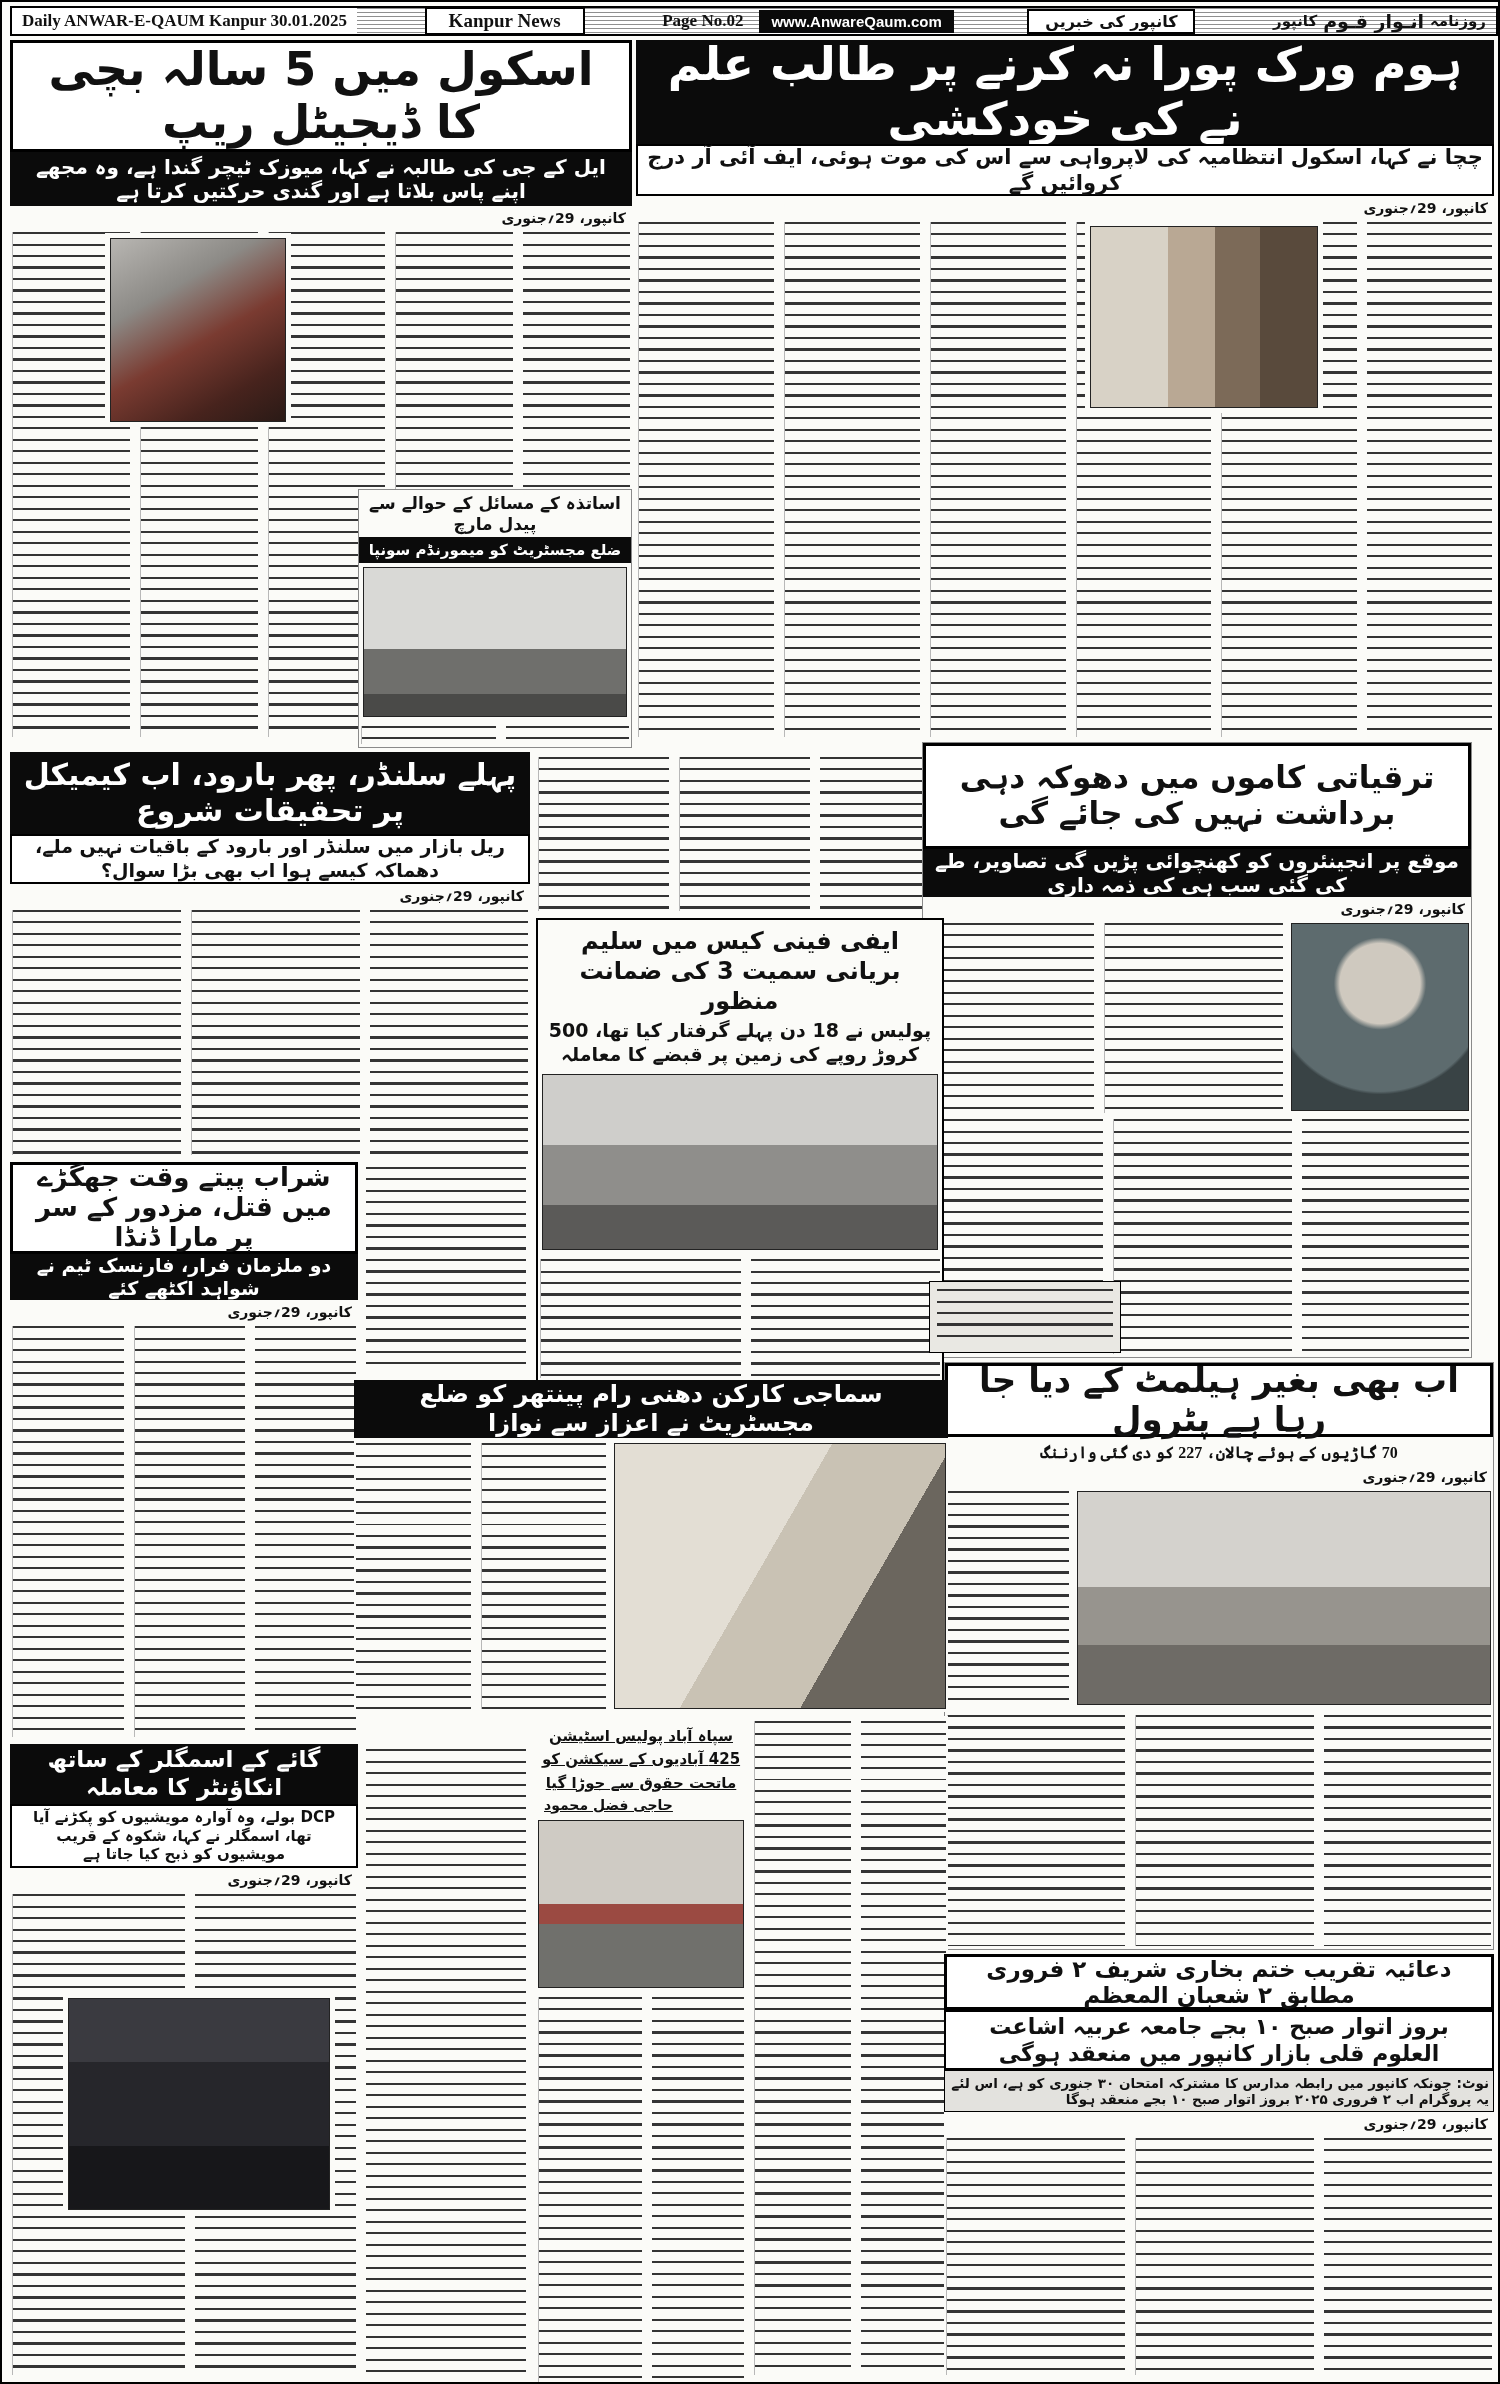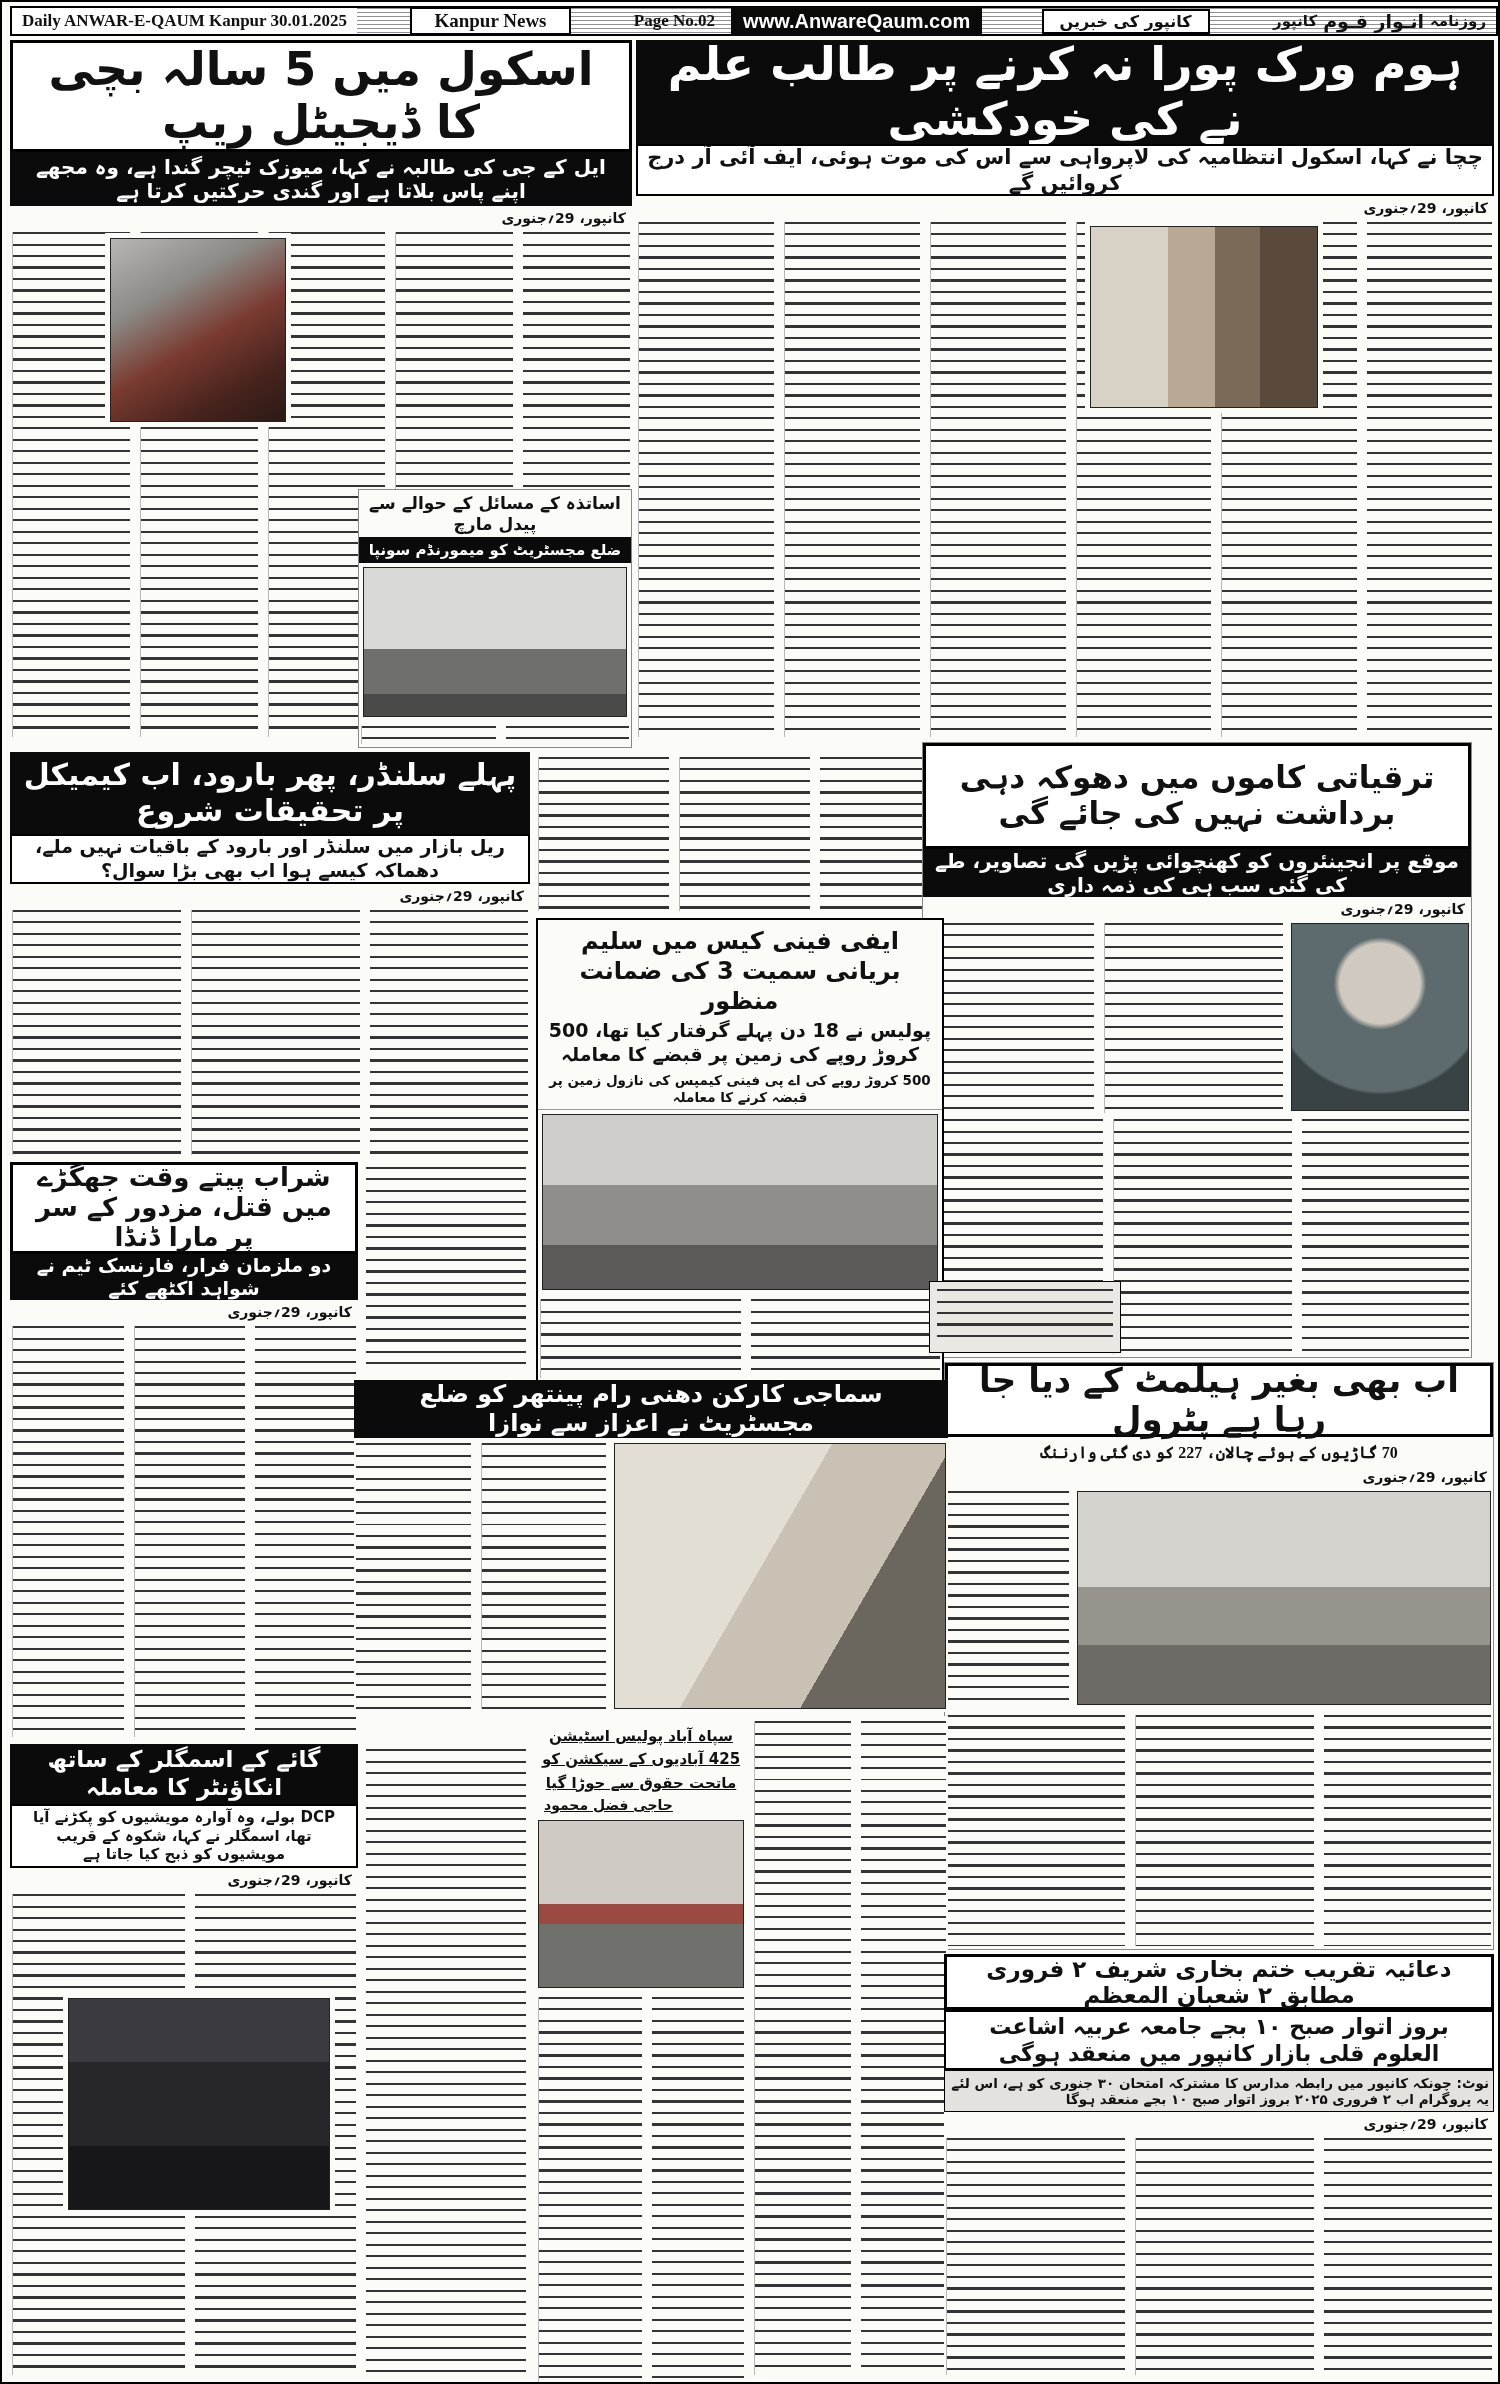--- a/index.html
+++ b/index.html
@@ -6,21 +6,21 @@
   .page{position:relative;width:1500px;height:2384px;background:#fbfbf8;margin:0 auto;
         border:2px solid #000;box-sizing:border-box;direction:rtl;
         font-family:"DejaVu Sans",sans-serif;color:#111;overflow:hidden;}
   
   .masthead{position:absolute;left:8px;top:4px;width:1488px;height:30px;border:2px solid #000;
             box-sizing:border-box;display:flex;direction:ltr;align-items:stretch;
             background:repeating-linear-gradient(to bottom,#8f8f8f 0 1px,#fff 1px 4px);}
   .mh{display:flex;align-items:center;background:#fff;padding:0 10px;white-space:nowrap;
       font-family:"Liberation Serif",serif;font-weight:bold;font-size:17px;}
   .mh-box{border:2px solid #000;margin:0 8px;font-size:19px;align-self:center;padding:1px 22px;}
-  .mh-dark{background:#0a0a0a;color:#fff;font-size:20px;font-family:"Liberation Sans",sans-serif;margin:2px 6px;align-self:center;padding:3px 12px;}
+  .mh-dark{background:#0a0a0a;color:#fff;font-size:15px;font-family:"Liberation Sans",sans-serif;margin:2px 6px;align-self:center;padding:3px 12px;}
   .mh-urdu{direction:rtl;font-family:"DejaVu Sans",sans-serif;border:2px solid #000;margin:1px 8px;align-self:center;padding:1px 16px;font-size:16px;}
   .mh-name{direction:rtl;font-family:"DejaVu Sans",sans-serif;background:transparent;font-size:15px;gap:6px;}
   .mh-name b{font-size:19px;}
   .mh-spacer{flex:1;}
   
   .story{position:absolute;box-sizing:border-box;background:#fbfbf8;display:flex;flex-direction:column;}
   .bordered{border:1px solid #8a8a8a;}
   .hbox{border:3px solid #000;background:#fff;display:flex;align-items:center;justify-content:center;
         text-align:center;font-weight:bold;margin:0;line-height:1.15;padding:0 6px;box-sizing:border-box;flex:none;}
   .hbar{background:#0b0b0b;color:#fff;display:flex;align-items:center;justify-content:center;
@@ -156,21 +156,20 @@
         </div>
       <div class="inset">
         <div class="fillcol"></div>
       </div>
     </div>
   </section>
 
   <section class="story" style="left:534px;top:916px;width:408px;height:465px;border:2px solid #000;">
     <div class="mini-head" style="font-size:24px;padding:6px 2px 0 2px;">ایفی فینی کیس میں سلیم بریانی سمیت 3 کی ضمانت منظور</div>
     <div class="mini-head" style="font-size:19px;padding:3px 2px;">پولیس نے 18 دن پہلے گرفتار کیا تھا، 500 کروڑ روپے کی زمین پر قبضے کا معاملہ</div>
-    <div class="kicker">500 کروڑ روپے کی اے پی فینی کیمپس کی نازول زمین پر قبضہ کرنے کا معاملہ</div>
     <div class="photo" style="height:176px;margin:4px;background:linear-gradient(to bottom,#cfcecb 0 40%,#8f8e8b 40% 75%,#5b5a58 75%);"></div>
     <div class="body">
       <div class="fillrow">
           <div class="fillcol"></div>
           <div class="fillcol"></div>
         </div>
     </div>
   </section>
 
   <section class="story" style="left:8px;top:1160px;width:348px;height:578px;">

